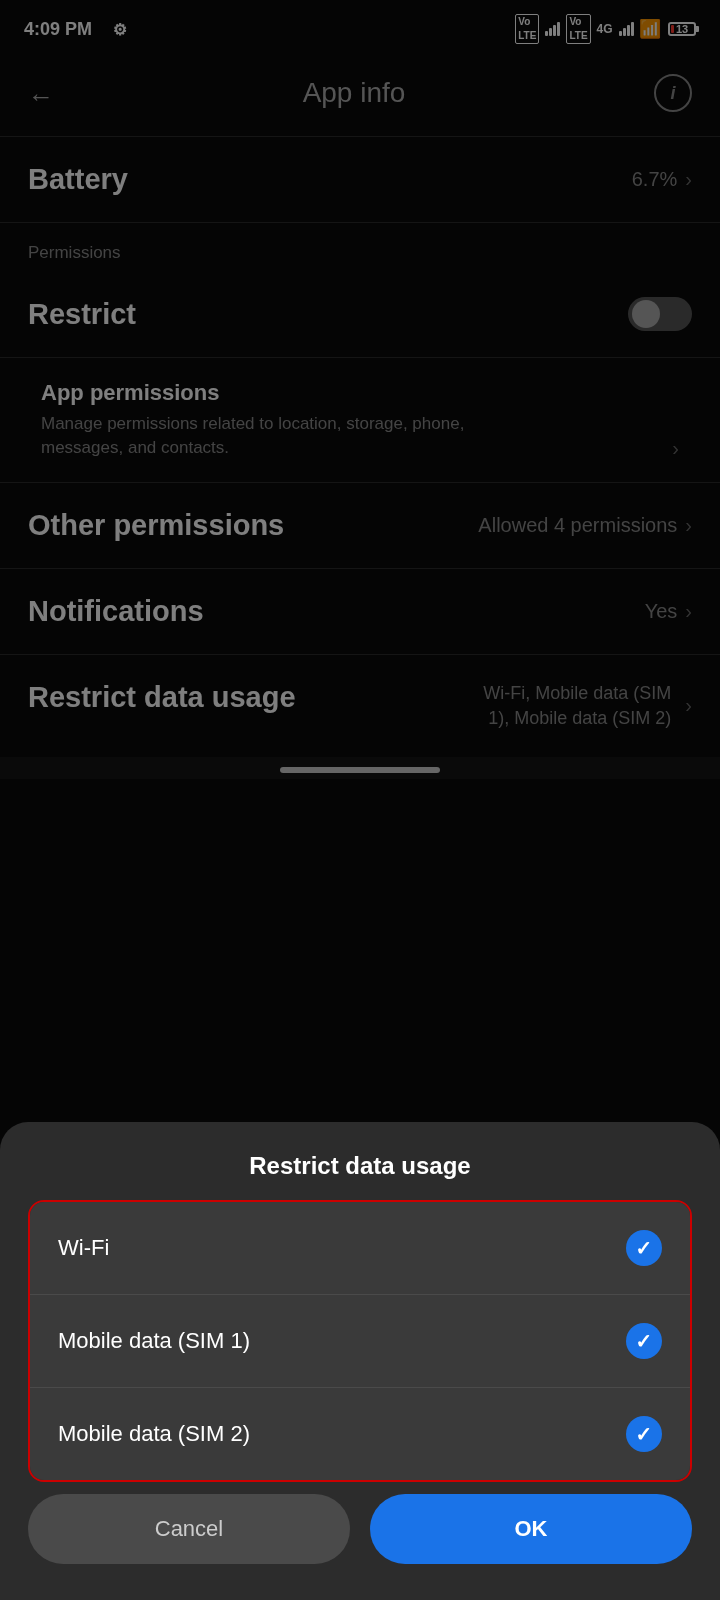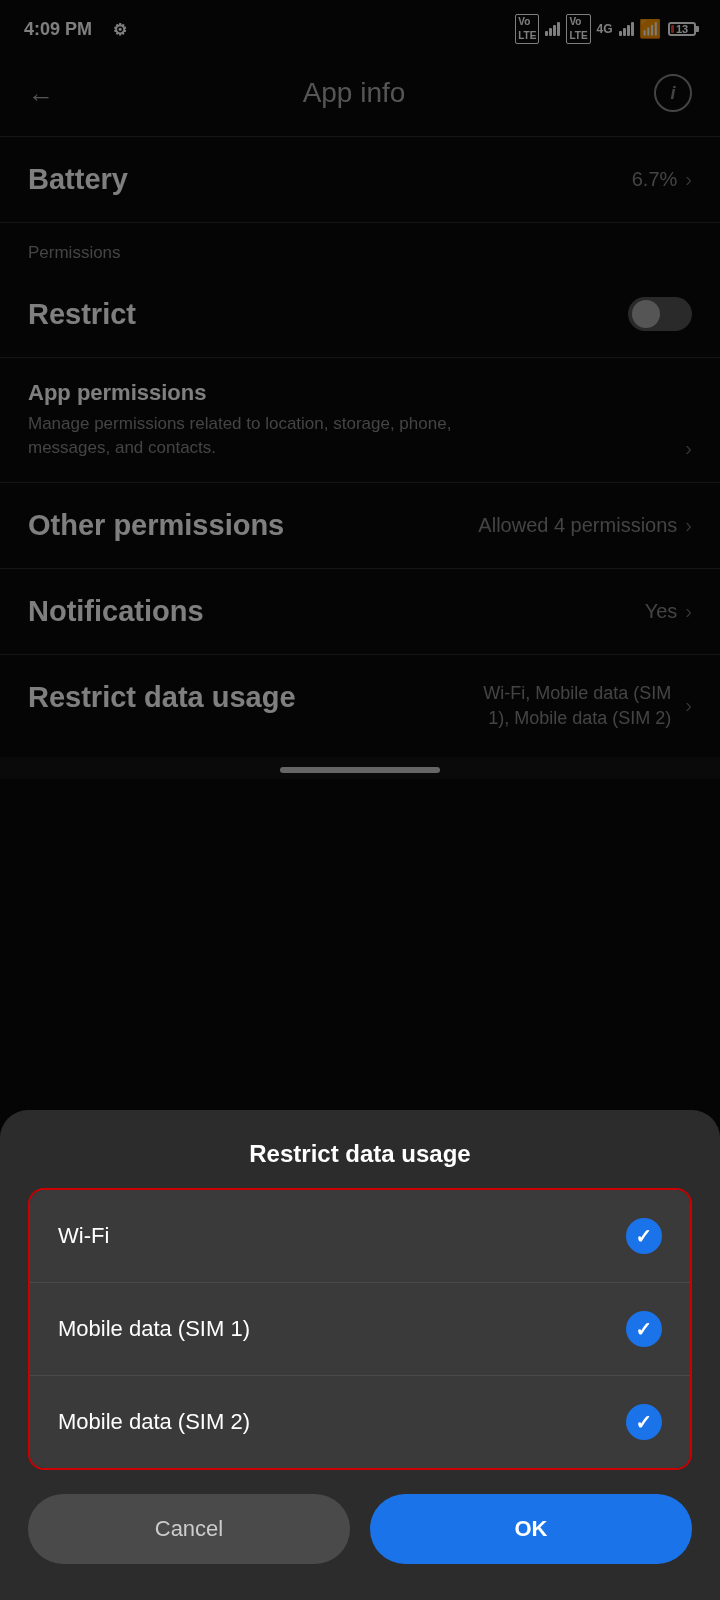--- a/index.html
+++ b/index.html
@@ -162,21 +162,21 @@
       top: 3px;
       left: 4px;
       transition: left 0.2s;
     }
 
     
     .list-item-multi {
       display: flex;
       align-items: flex-end;
       justify-content: space-between;
-      padding: 22px 28px;
+      padding: 22px 41px;
       cursor: pointer;
     }
     .list-item-multi-left {
       flex: 1;
     }
     .list-item-multi-title {
       font-size: 22px;
       font-weight: 600;
       color: #ffffff;
       margin-bottom: 6px;
@@ -254,21 +254,21 @@
     .checkmark {
       color: #fff;
       font-size: 20px;
       font-weight: bold;
     }
 
     
     .sheet-actions {
       display: flex;
       gap: 20px;
-      padding: 24px 28px 16px 28px;
+      padding: 12px 28px 16px 28px;
     }
     .btn-cancel {
       flex: 1;
       padding: 22px 0;
       background: #4a4a4a;
       border: none;
       border-radius: 40px;
       color: #ccc;
       font-size: 22px;
       font-weight: 500;

